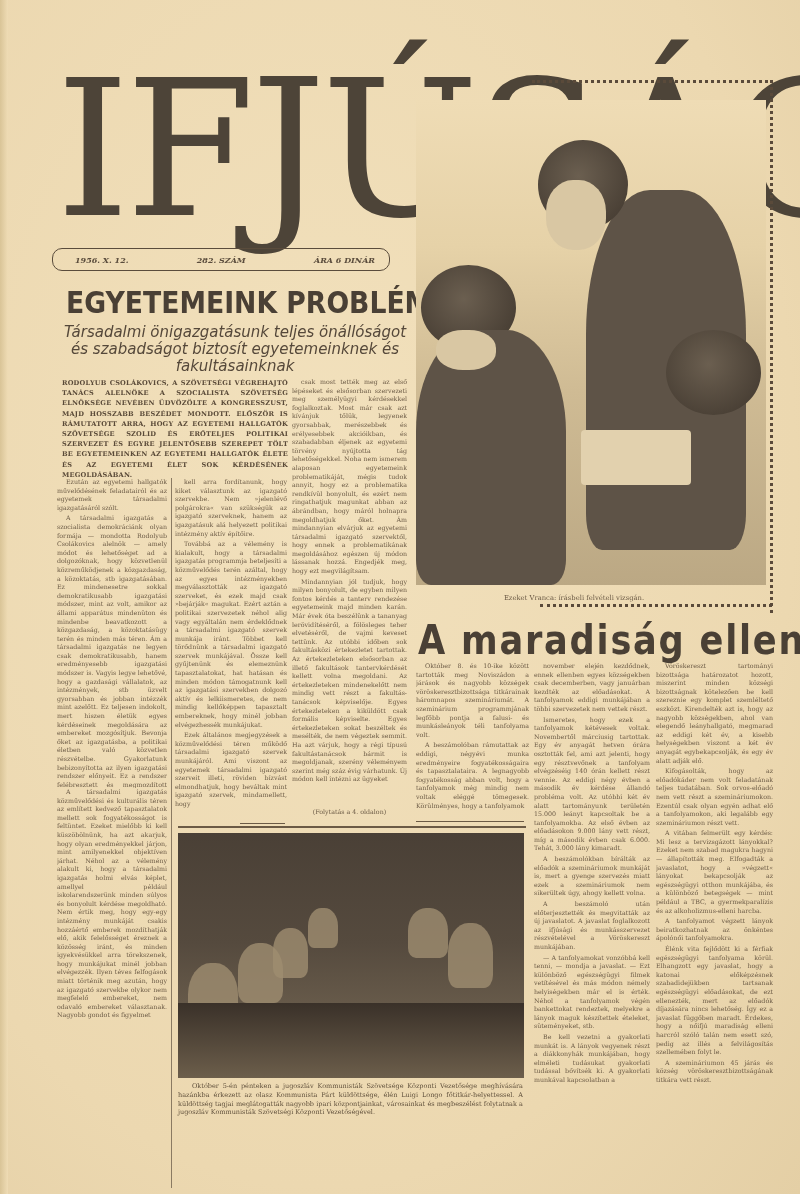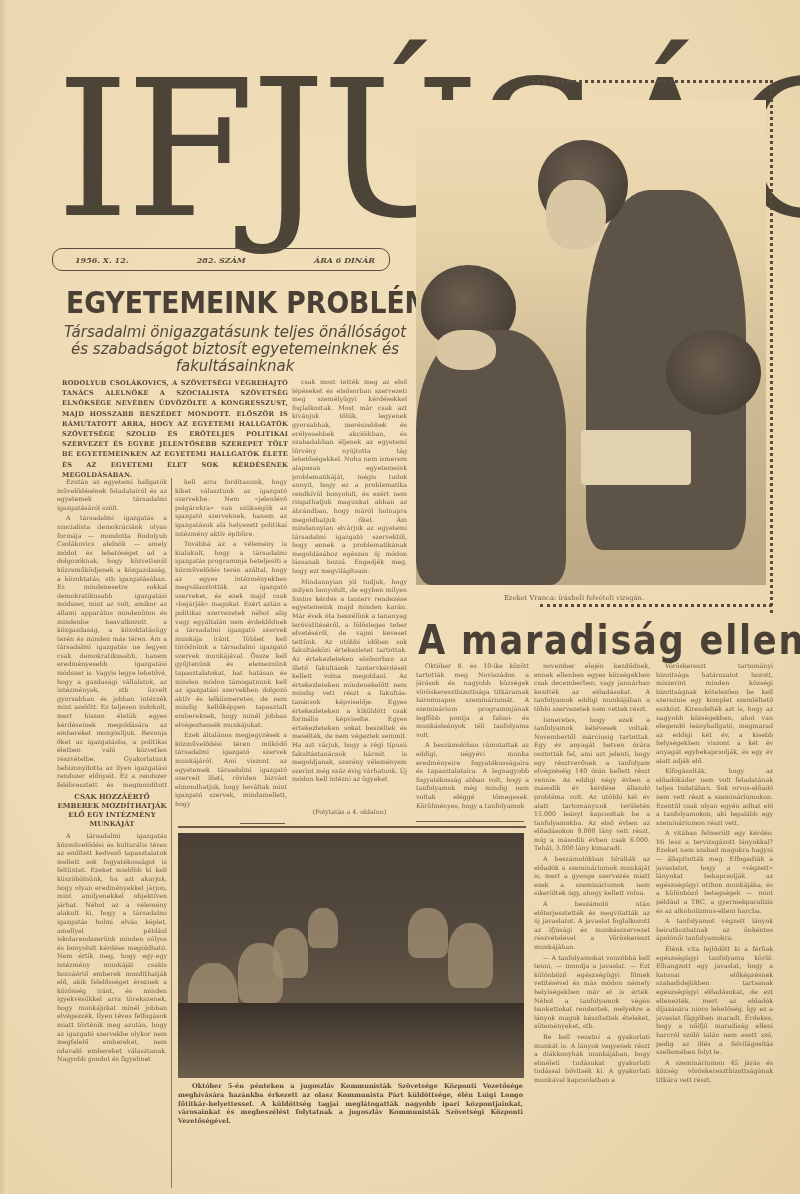--- a/index.html
+++ b/index.html
@@ -50,21 +50,21 @@
 
   .headline2 { position:absolute; left:418px; top:618px; width:372px;
     font-family:"DejaVu Sans", sans-serif; font-weight:bold; font-size:40px; line-height:44px;
     color:#4a4035; letter-spacing:2px; white-space:nowrap; transform:scaleX(0.88); transform-origin:left top; }
 
   .photo2 { position:absolute; left:178px; top:833px; width:346px; height:245px; overflow:hidden;
     background:linear-gradient(180deg,#4a4036 0%, #554a3e 45%, #6a5d4c 75%, #8a7a62 100%); }
   .p2-person { position:absolute; border-radius:45% 45% 20% 20%; background:#9f8d70; opacity:0.8; }
   .p2-table { position:absolute; left:0; top:170px; width:346px; height:75px; background:linear-gradient(180deg,#3a3129,#6c5e4b); }
   .caption2 { position:absolute; left:178px; top:1082px; width:345px; font-size:6.5px; line-height:8.8px;
-    text-align:justify; text-indent:14px; color:#5e4e3a; font-weight:bold; }
+    text-align:justify; text-indent:14px; color:#5e4e3a; font-weight:normal; }
 
   .rule { position:absolute; height:1px; background:#6b5a45; }
   .vrule { position:absolute; width:1px; background:#8a7a62; }
   .cont { text-align:center !important; text-indent:0 !important; }
 </style>
 </head>
 <body>
 
 <div class="page">
   <div class="fold"></div>
@@ -78,21 +78,20 @@
 
   <div class="headline1">EGYETEMEINK PROBLÉMÁI</div>
   <div class="subhead">Társadalmi önigazgatásunk teljes önállóságot és szabadságot biztosít egyetemeinknek és fakultásainknak</div>
   <div class="lead">RODOLYUB CSOLÁKOVICS, A SZÖVETSÉGI VÉGREHAJTÓ TANÁCS ALELNÖKE A SZOCIALISTA SZÖVETSÉG ELNÖKSÉGE NEVÉBEN ÜDVÖZÖLTE A KONGRESSZUST, MAJD HOSSZABB BESZÉDET MONDOTT. ELŐSZÖR IS RÁMUTATOTT ARRA, HOGY AZ EGYETEMI HALLGATÓK SZÖVETSÉGE SZOLID ÉS ERŐTELJES POLITIKAI SZERVEZET ÉS EGYRE JELENTŐSEBB SZEREPET TÖLT BE EGYETEMEINKEN AZ EGYETEMI HALLGATÓK ÉLETE ÉS AZ EGYETEMI ÉLET SOK KÉRDÉSÉNEK MEGOLDÁSÁBAN.</div>
 
   <div class="col" style="left:57px; top:478px; width:110px; height:310px;">
     <p>Ezután az egyetemi hallgatók művelődésének feladatairól és az egyetemek társadalmi igazgatásáról szólt.</p>
     <p>A társadalmi igazgatás a szocialista demokráciánk olyan formája — mondotta Rodolyub Csolákovics alelnök — amely módot és lehetőséget ad a dolgozóknak, hogy közvetlenül közreműködjenek a közgazdaság, a közoktatás, stb igazgatásában. Ez mindenesetre sokkal demokratikusabb igazgatási módszer, mint az volt, amikor az állami apparátus mindenüton és mindenbe beavatkozott a közgazdaság, a közoktatásügy terén és minden más téren. Ám a társadalmi igazgatás ne legyen csak demokratikusabb, hanem eredményesebb igazgatási módszer is. Vagyis legye lehetővé, hogy a gazdasági vállalatok, az intézmények, stb üzvelt gyorsabban és jobban intézzék mint azelőtt. Ez teljesen indokolt, mert hiszen életük egyes kérdéseinek megoldására az embereket mozgósítjuk. Bevonja őket az igazgatásba, a politikai életben való közvetlen részvételbe. Gyakorlatunk bebizonyította az ilyen igazgatási rendszer előnyeit. Ez a rendszer felébresztett és megmozdított sok-sok embert, lendületet adott alkotó kezdeményezésüknek, bevonta őket szocialista társadalmi viszonyaink kialakításának folyamatába és a szocialista társadalmi viszonyok tudatos építője lette őket.</p>
   </div>
   <div class="col" style="left:57px; top:788px; width:110px; height:400px;">
-    <p class="sub">CSAK HOZZÁÉRTŐ EMBEREK MOZDÍTHATJÁK ELŐ EGY INTÉZMÉNY MUNKÁJÁT</p>
     <p>A társadalmi igazgatás közművelődési és kulturális téren az említett kedvező tapasztalatok mellett sok fogyatékosságot is feltüntet. Ezeket mielőbb ki kell küszöbölnünk, ha azt akarjuk, hogy olyan eredményekkel járjon, mint amilyenekkel objektíven járhat. Néhol az a vélemény alakult ki, hogy a társadalmi igazgatás holmi elvás képlet, amellyel például iskolarendszerünk minden súlyos és bonyolult kérdése megoldható. Nem értik meg, hogy egy-egy intézmény munkáját csakis hozzáértő emberek mozdíthatják elő, akik felelősséget éreznek a közösség iránt, és minden igyekvésükkel arra törekszenek, hogy munkájukat minél jobban elvégezzék. Ilyen téves felfogások miatt történik meg azután, hogy az igazgató szervekbe olykor nem megfelelő embereket, nem odavaló embereket választanak. Nagyobb gondot és figyelmet</p>
   </div>
   <div class="vrule" style="left:171px; top:478px; height:710px;"></div>
 
   <div class="col" style="left:175px; top:478px; width:112px; height:345px;">
     <p>kell arra fordítanunk, hogy kiket választunk az igazgató szervekbe. Nem »jelenlévő polgárokra« van szükségük az igazgató szerveknek, hanem az igazgatásuk alá helyezett politikai intézmény aktív építőire.</p>
     <p>Továbbá az a vélemény is kialakult, hogy a társadalmi igazgatás programmja beteljesíti a közművelődés terén azáltal, hogy az egyes intézményekben megválasztották az igazgató szerveket, és ezek majd csak »bejárják« magukat. Ezért aztán a politikai szervezetek néhol alig vagy egyáltalán nem érdeklődnek a társadalmi igazgató szervek munkája iránt. Többet kell törődnünk a társadalmi igazgató szervek munkájával. Össze kell gyűjtenünk és elemeznünk tapasztalatokat, hat hatásan és minden módon támogatnunk kell az igazgatási szervekben dolgozó aktív és lelkiismeretes, de nem mindig kellőképpen tapasztalt embereknek, hogy minél jobban elvégezhessék munkájukat.</p>
     <p>Ezek általános megjegyzések a közművelődési téren működő társadalmi igazgató szervek munkájáról. Ami viszont az egyetemek társadalmi igazgató szerveit illeti, röviden bízvást elmondhatjuk, hogy beváltak mint igazgató szervek, mindamellett, hogy</p>
   </div>
   <div class="rule" style="left:240px; top:823px; width:45px;"></div>

